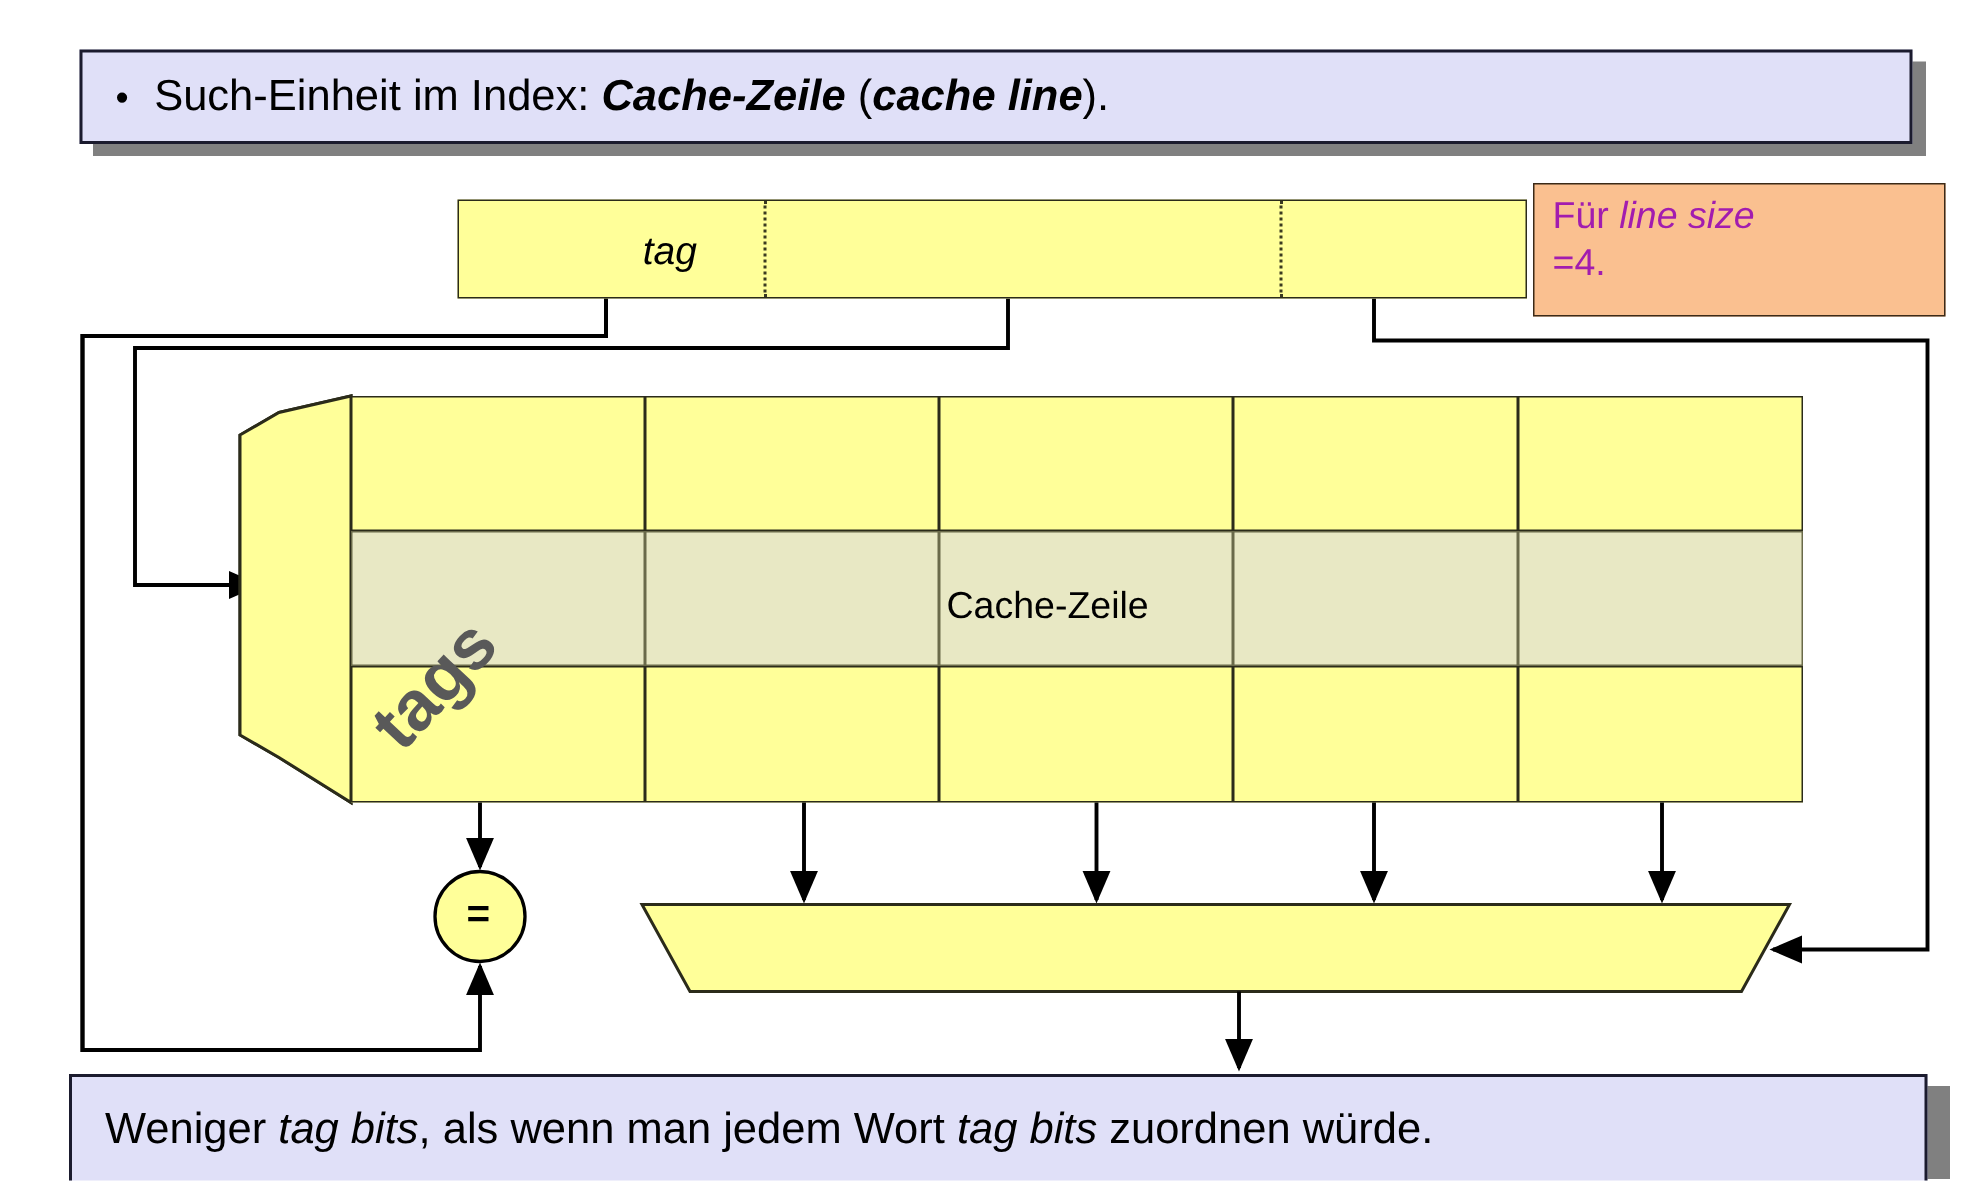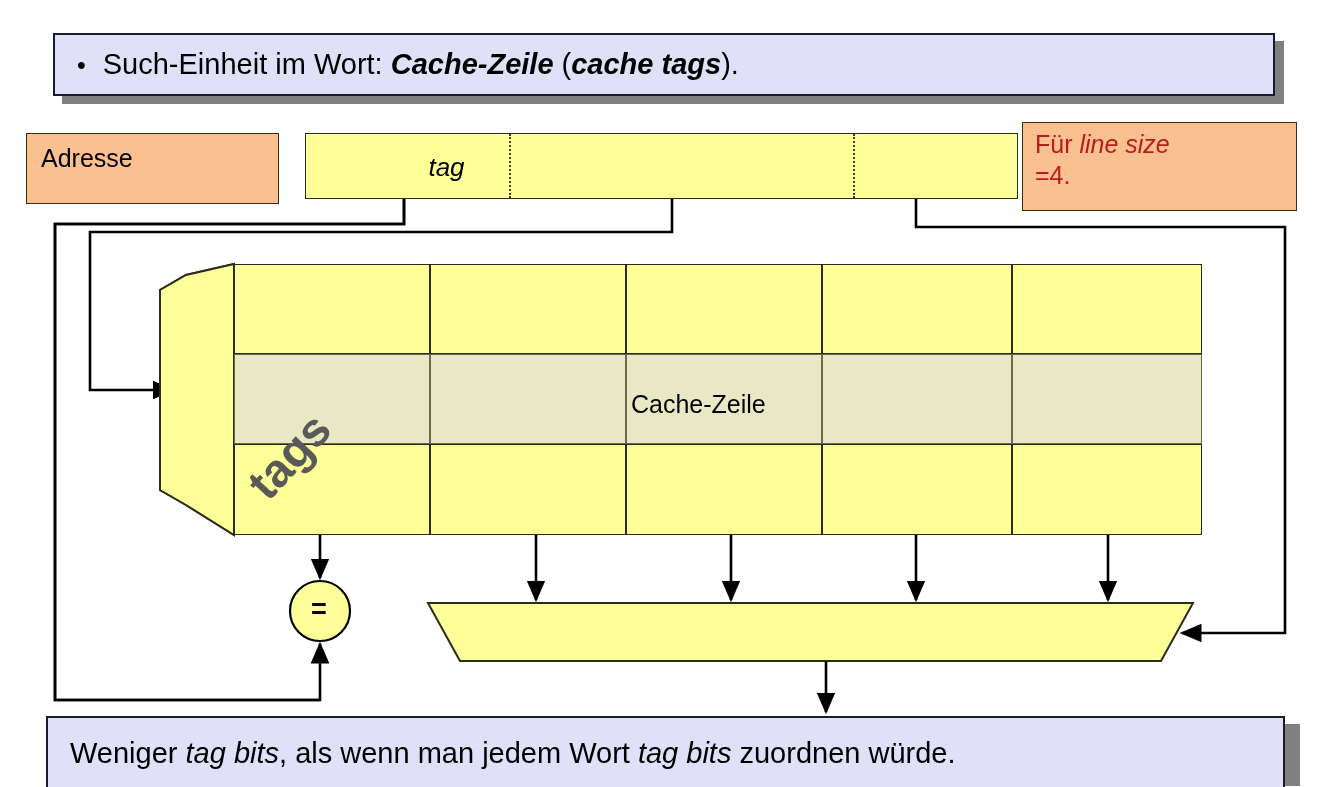--- a/index.html
+++ b/index.html
@@ -65,21 +65,21 @@
     z-index: 6;
   }
   .orange-label {
     font-size: 25px;
     color: #000;
     padding: 10px 0 0 14px;
     white-space: nowrap;
   }
   .orange-note {
     font-size: 25px;
-    color: #b91c1c;
+    color: #a21caf;
     padding: 6px 0 0 12px;
     line-height: 1.25;
   }
 
   
   .addrbar {
     background: #ffff99;
     border: 1.5px solid #2b2b1a;
     z-index: 6;
   }
@@ -154,28 +154,25 @@
 </head>
 <body>
 
 <div class="stage">
 
   <div class="callout-shadow abs" style="left:62px; top:41px; width:1222px; height:63px;"></div>
   <div class="callout abs" style="left:53px; top:33px; width:1222px; height:63px;">
     <div class="bullet-row">
       <span class="bullet-dot">•</span>
       <span class="callout-text">
-        <span>Such-Einheit im Wort: </span><span class="bi">Cache-Zeile</span><span> (</span><span class="bi">cache tags</span><span>).</span>
+        <span>Such-Einheit im Index: </span><span class="bi">Cache-Zeile</span><span> (</span><span class="bi">cache line</span><span>).</span>
       </span>
     </div>
   </div>
 
-  <div class="orange abs" style="left:26px; top:133px; width:253px; height:71px;">
-    <div class="orange-label">Adresse</div>
-  </div>
 
   <div class="addrbar abs" style="left:305px; top:133px; width:713px; height:66px;">
     <div class="addr-seg i" style="left:0px; width:203px;">
       <span>tag</span>
     </div>
     <div class="addr-div" style="left:203px;"></div>
     <div class="addr-div" style="left:547px;"></div>
     <div class="addr-seg" style="left:547px; width:166px;">
       <span></span>
     </div>

